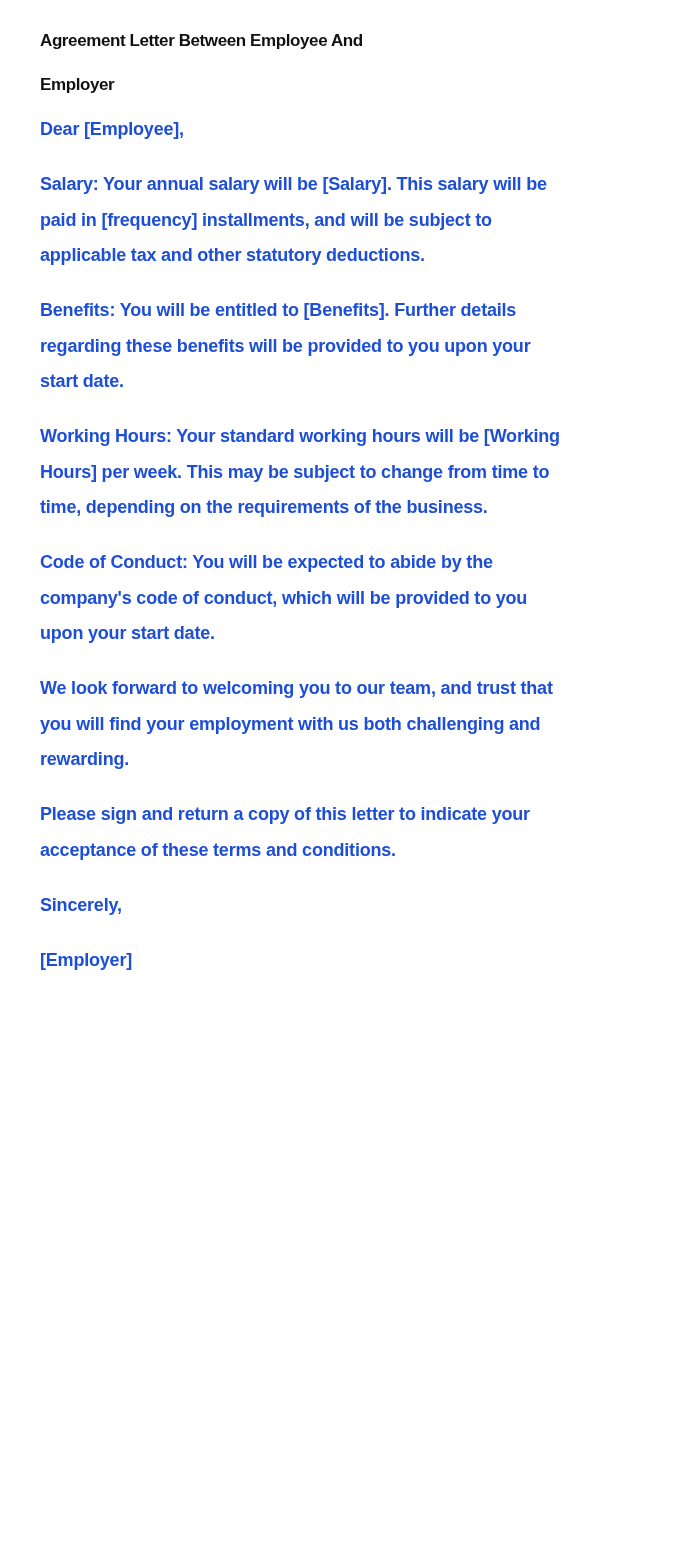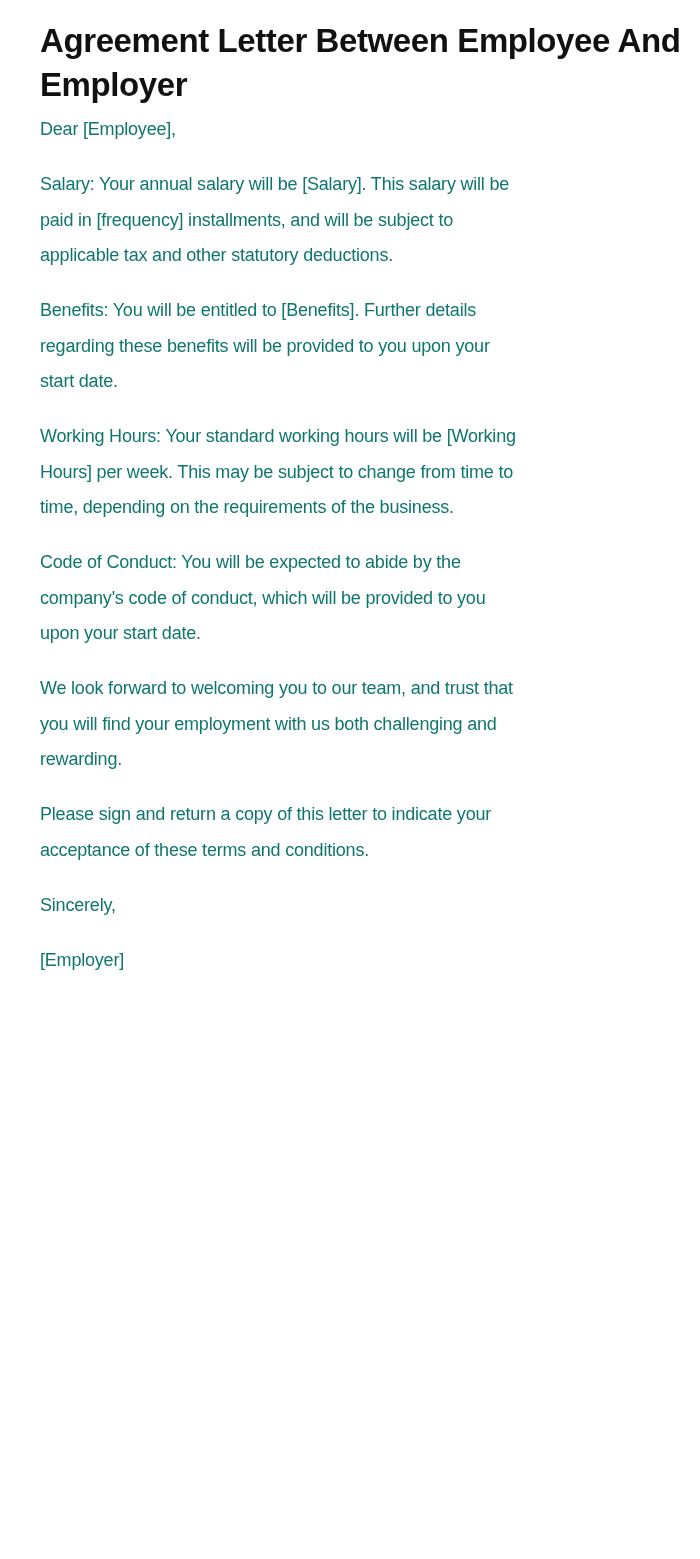--- a/index.html
+++ b/index.html
@@ -13,33 +13,33 @@
     overflow: hidden;
     font-family: "Liberation Sans", sans-serif;
   }
   .letter {
     box-sizing: border-box;
     width: 700px;
     padding: 19px 38px 0 40px;
   }
   .title {
     margin: 0 0 5px 0;
-    font-size: 33px;
+    font-size: 17px;
     line-height: 44px;
     font-weight: 700;
     color: #111111;
     letter-spacing: -0.4px;
     white-space: pre;
   }
   .para {
     margin: 0 0 19.5px 0;
     font-size: 18px;
     line-height: 35.5px;
-    font-weight: 400;
-    color: #0f766e;
+    font-weight: 700;
+    color: #1d4ed8;
     letter-spacing: -0.2px;
     white-space: pre;
   }
 </style>
 </head>
 <body>
 
 <main class="letter">
   <h1 class="title">Agreement Letter Between Employee And
 Employer</h1>

